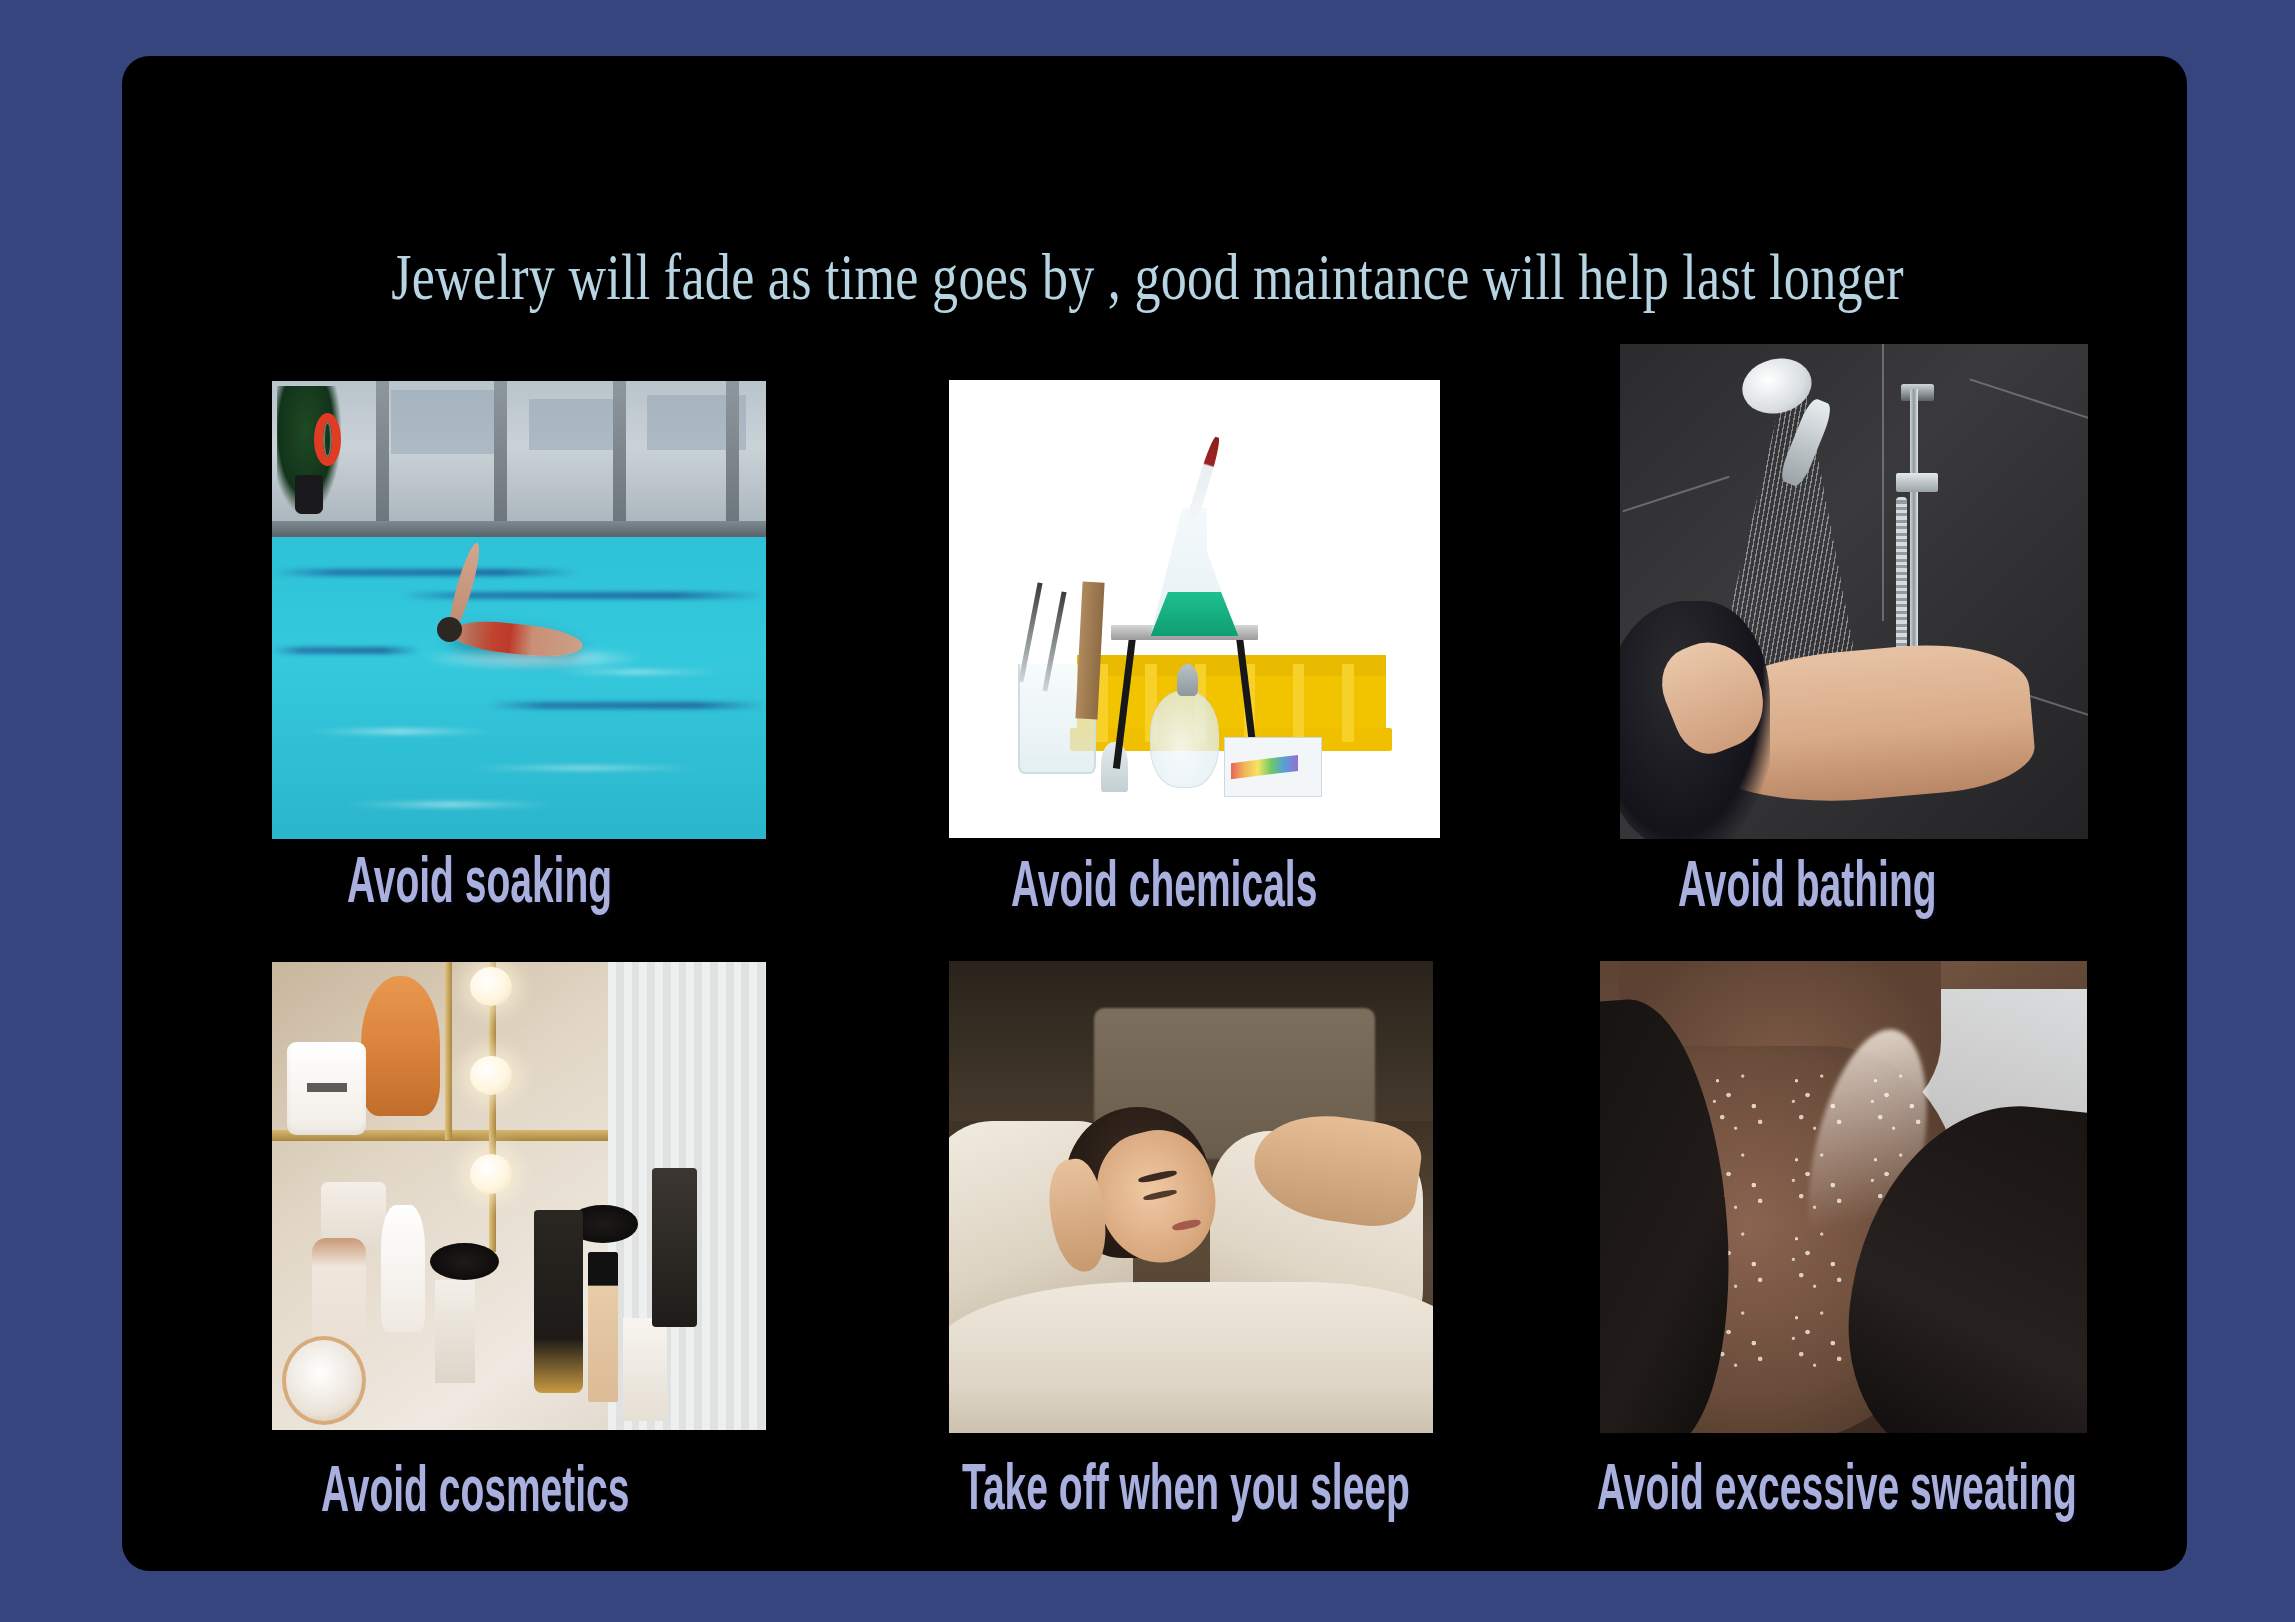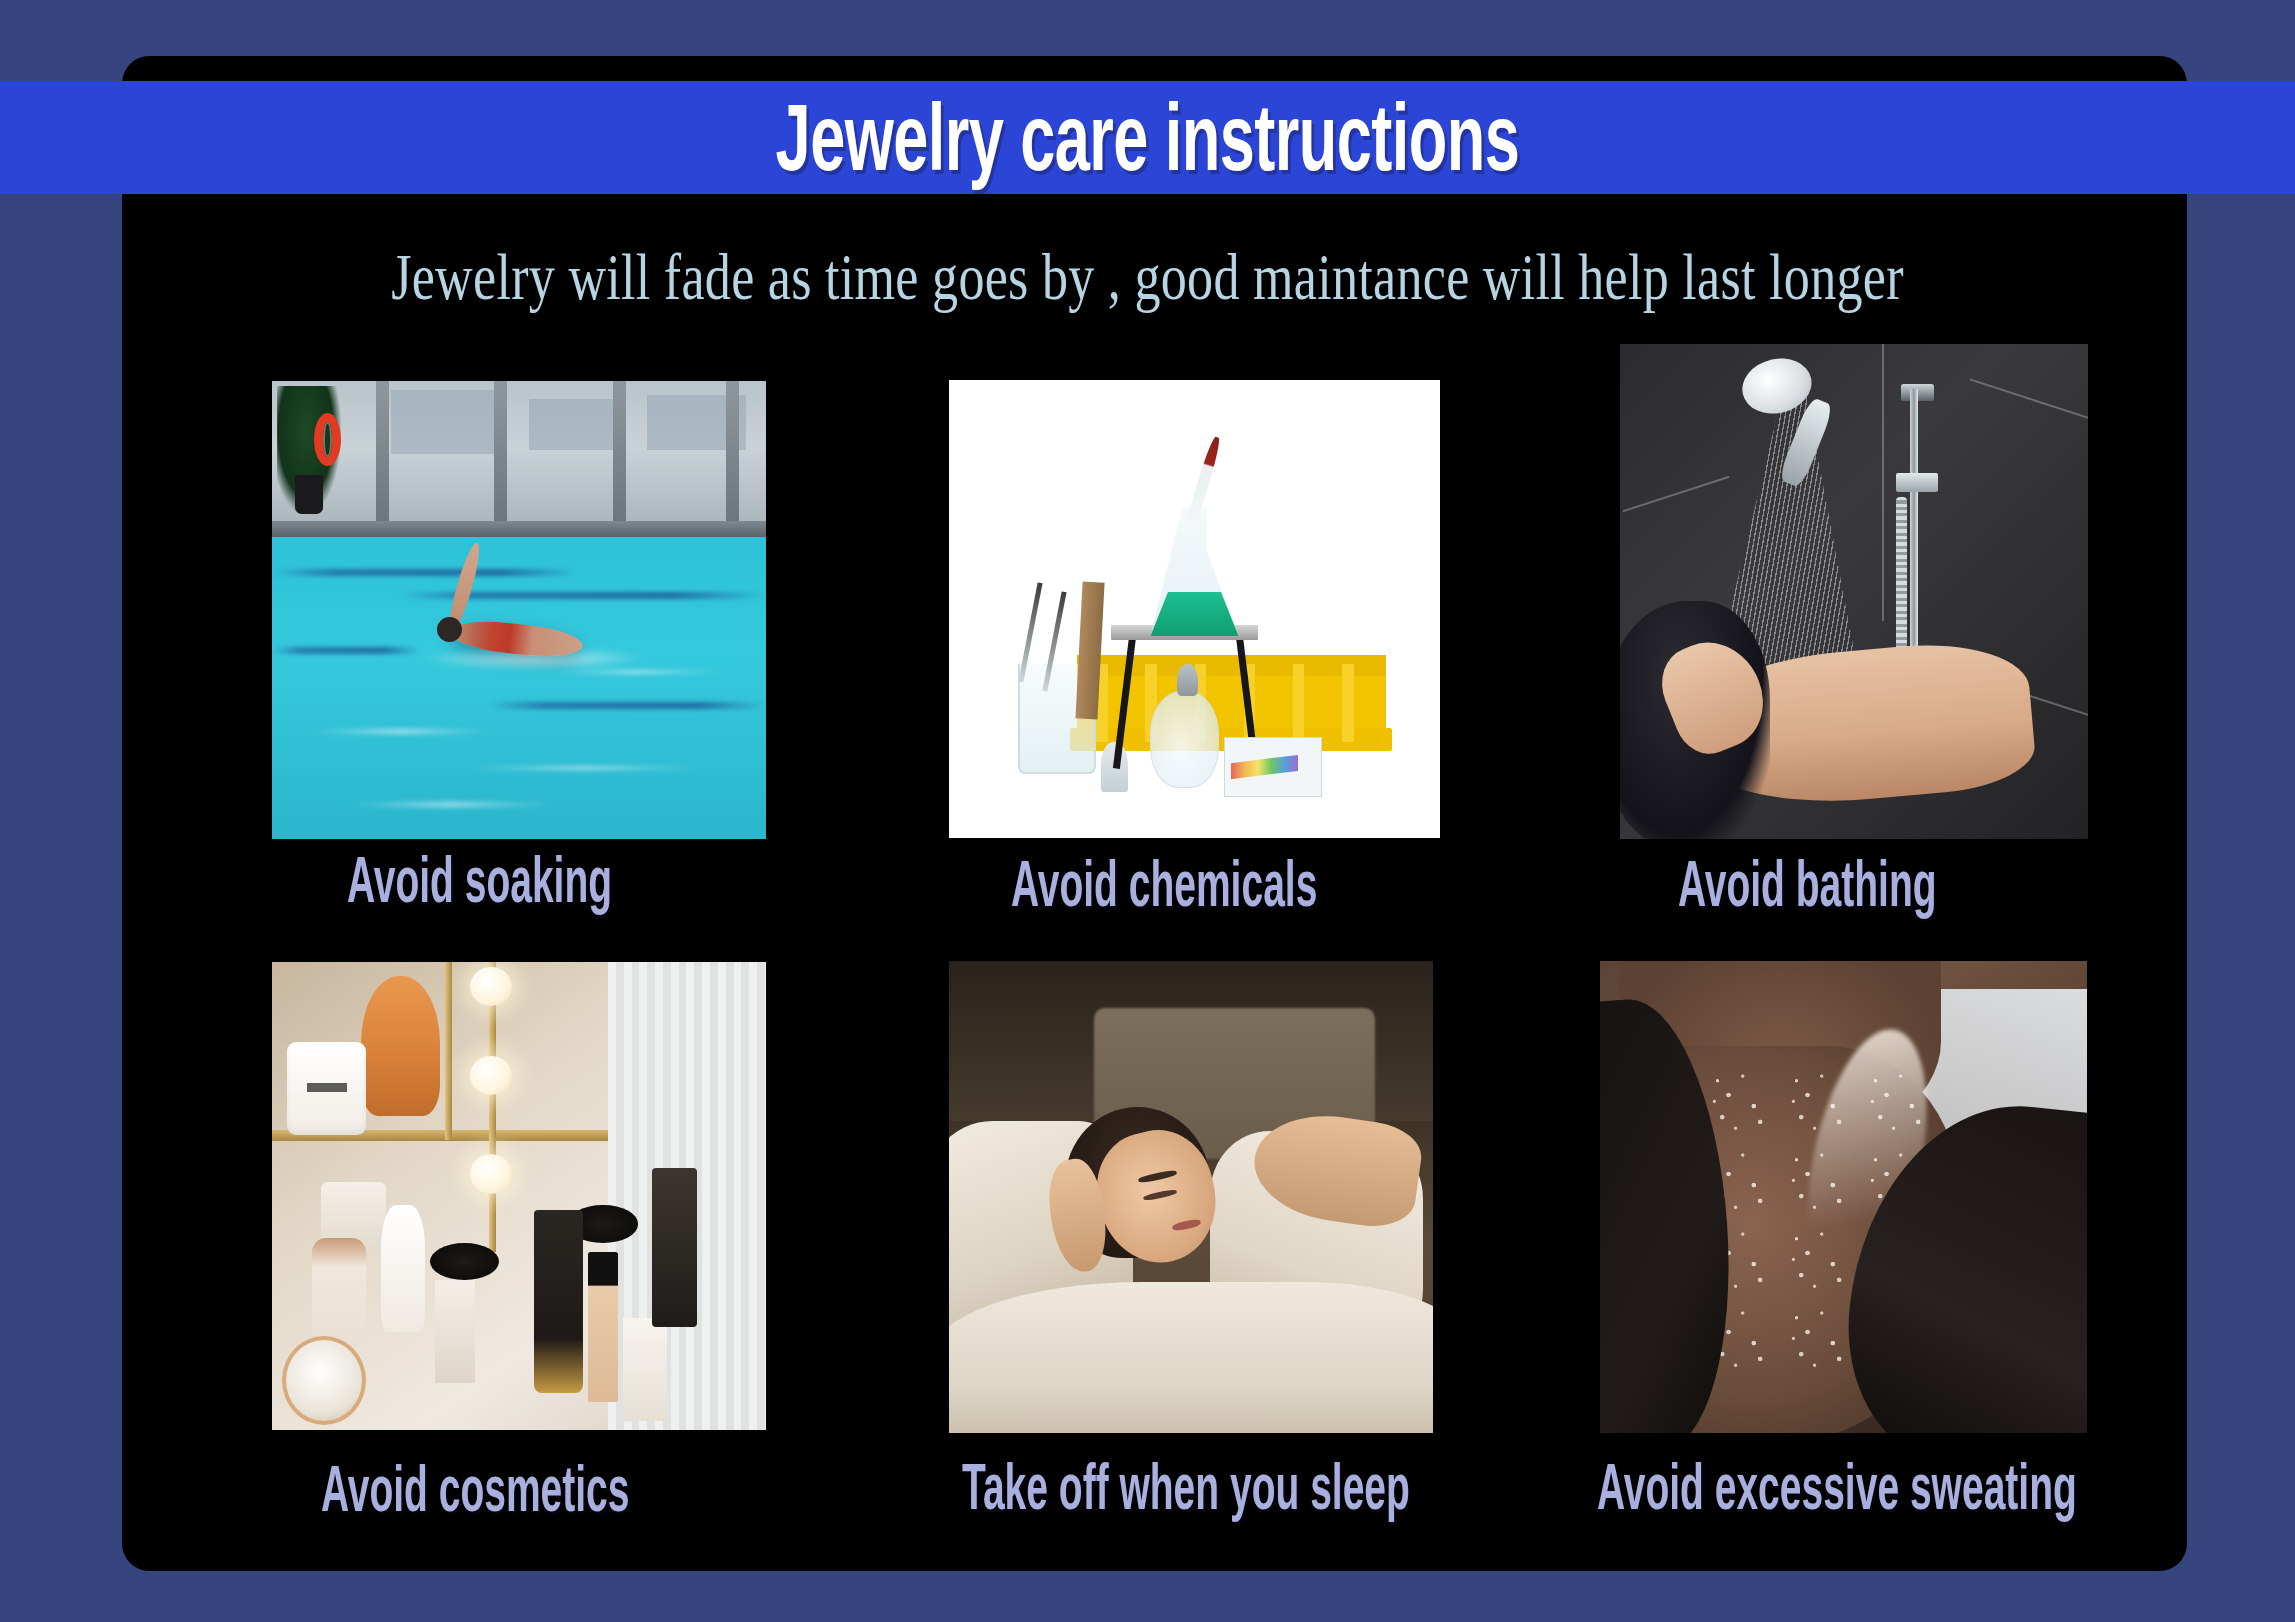--- a/index.html
+++ b/index.html
@@ -461,23 +461,20 @@
     opacity: .85;
   }
 </style>
 </head>
 <body>
 
 <div id="root">
 
   <div class="card"></div>
 
-  <div class="banner">
-    <div class="banner-title">Jewelry care instructions</div>
-  </div>
 
   <div class="subtitle">Jewelry will fade as time goes by , good maintance will help last longer</div>
 
   <div class="cell">
     <div class="photo pool" style="left:272px; top:381px; width:494px; height:458px;">
       <div class="windows"></div>
       <div class="skyline" style="left:24%; width:22%;"></div>
       <div class="skyline" style="left:52%; width:18%; top:4%; height:11%;"></div>
       <div class="skyline" style="left:76%; width:20%; top:3%; height:12%;"></div>
       <div class="mullion" style="left:21%;"></div>

